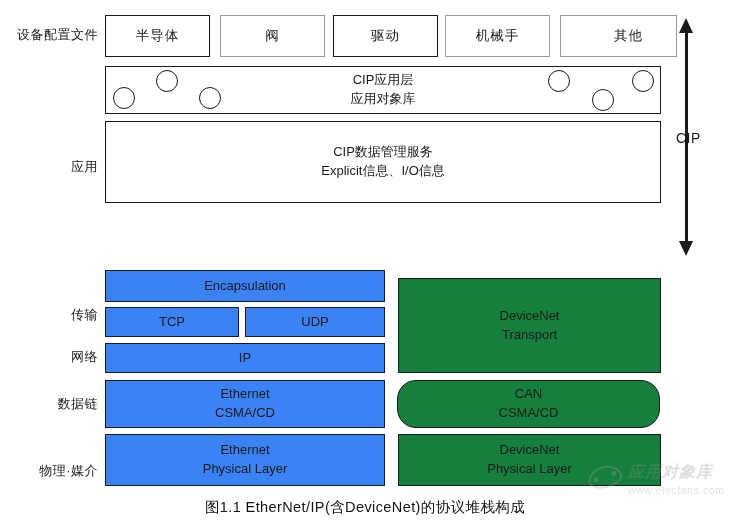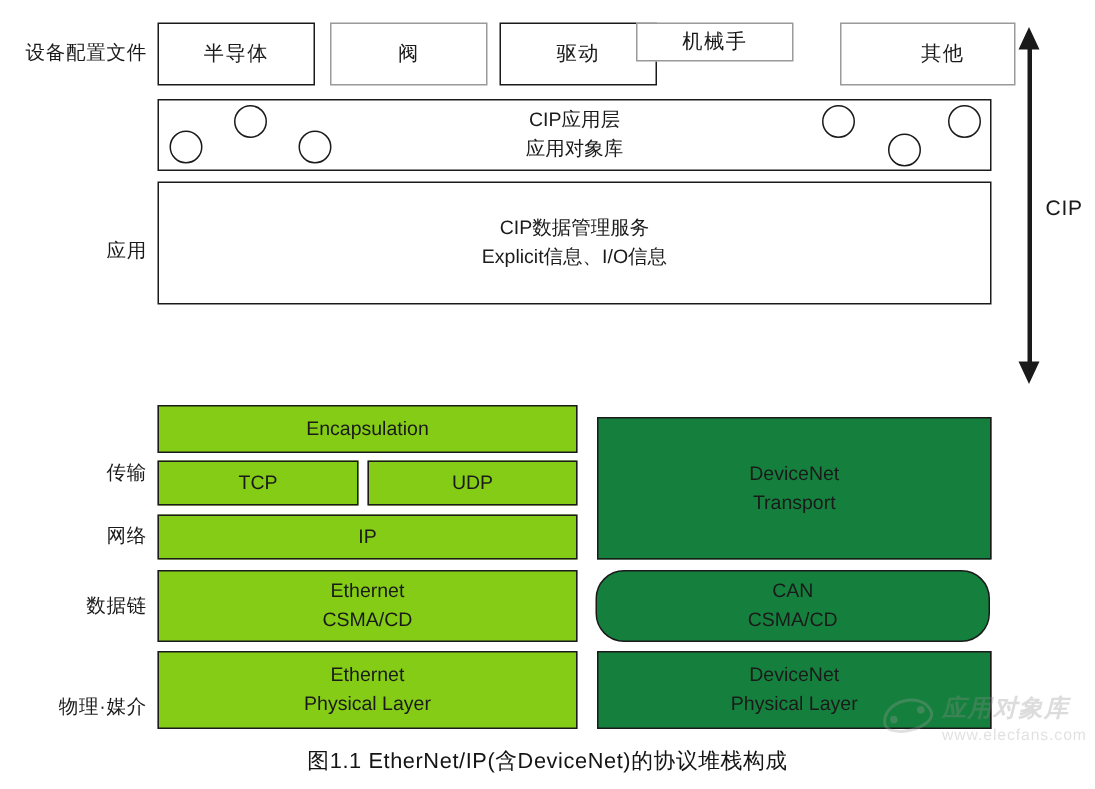--- a/index.html
+++ b/index.html
@@ -34,21 +34,21 @@
     border: 1.5px solid #1a1a1a;
     background: #ffffff;
     display: flex;
     align-items: center;
     justify-content: center;
     text-align: center;
     font-size: 13px;
     line-height: 1.45;
   }
   .box.soft { border-color: #9a9a9a; }
-  .box.grey-dark { background: #84cc16; }
+  .box.grey-dark { background: #3b82f6; }
   .box.grey-light { background: #15803d; }
 
   .box .lines { padding: 0 6px; }
   .box .l2 { display: block; }
 
   
   .profile {
     font-size: 13.5px;
     letter-spacing: 1px;
   }
@@ -146,21 +146,21 @@
   </div>
 
   <div class="abs box profile soft" style="left:220px; top:15px; width:105px; height:42px;">
     <span>阀</span>
   </div>
 
   <div class="abs box profile" style="left:333px; top:15px; width:105px; height:42px;">
     <span>驱动</span>
   </div>
 
-  <div class="abs box profile soft" style="left:424px; top:15px; width:105px; height:26px;">
+  <div class="abs box profile soft" style="left:445px; top:15px; width:105px; height:42px;">
     <span>机械手</span>
   </div>
 
   <div class="abs box profile soft" style="left:560px; top:15px; width:117px; height:42px;padding-left:20px;">
     <span>其他</span>
   </div>
 
   <div class="abs box" style="left:105px; top:66px; width:556px; height:48px;">
     <div class="lines">
       <span>CIP应用层</span>
@@ -230,21 +230,21 @@
   <div class="abs box grey-light" style="left:398px; top:434px; width:263px; height:52px;">
     <div class="lines">
       <span>DeviceNet</span>
       <span class="l2">Physical Layer</span>
     </div>
   </div>
 
   <div class="abs arrow-head up" style="left:679px; top:18px;"></div>
   <div class="abs arrow-shaft" style="left:685.2px; top:30px; height:213px;"></div>
   <div class="abs arrow-head down" style="left:679px; top:241px;"></div>
-  <div class="abs arrow-label" style="left:697px; top:130px;text-align:center;">CIP</div>
+  <div class="abs arrow-label" style="left:676px; top:130px;text-align:center;">CIP</div>
 
   <div class="abs caption" style="left:0px; top:498px;">图1.1 EtherNet/IP(含DeviceNet)的协议堆栈构成</div>
 
   <div class="abs watermark" style="left:588px; top:462px; width:140px; height:48px;">
     <div class="abs wm-mark" style="left:0px; top:4px;">
       <span class="wm-dot" style="left:3px; top:7px;"></span>
       <span class="wm-dot" style="left:22px; top:5px;"></span>
     </div>
     <div class="abs wm-text" style="left:40px; top:0px;">应用对象库</div>
     <div class="abs wm-url" style="left:40px; top:22px;">www.elecfans.com</div>

